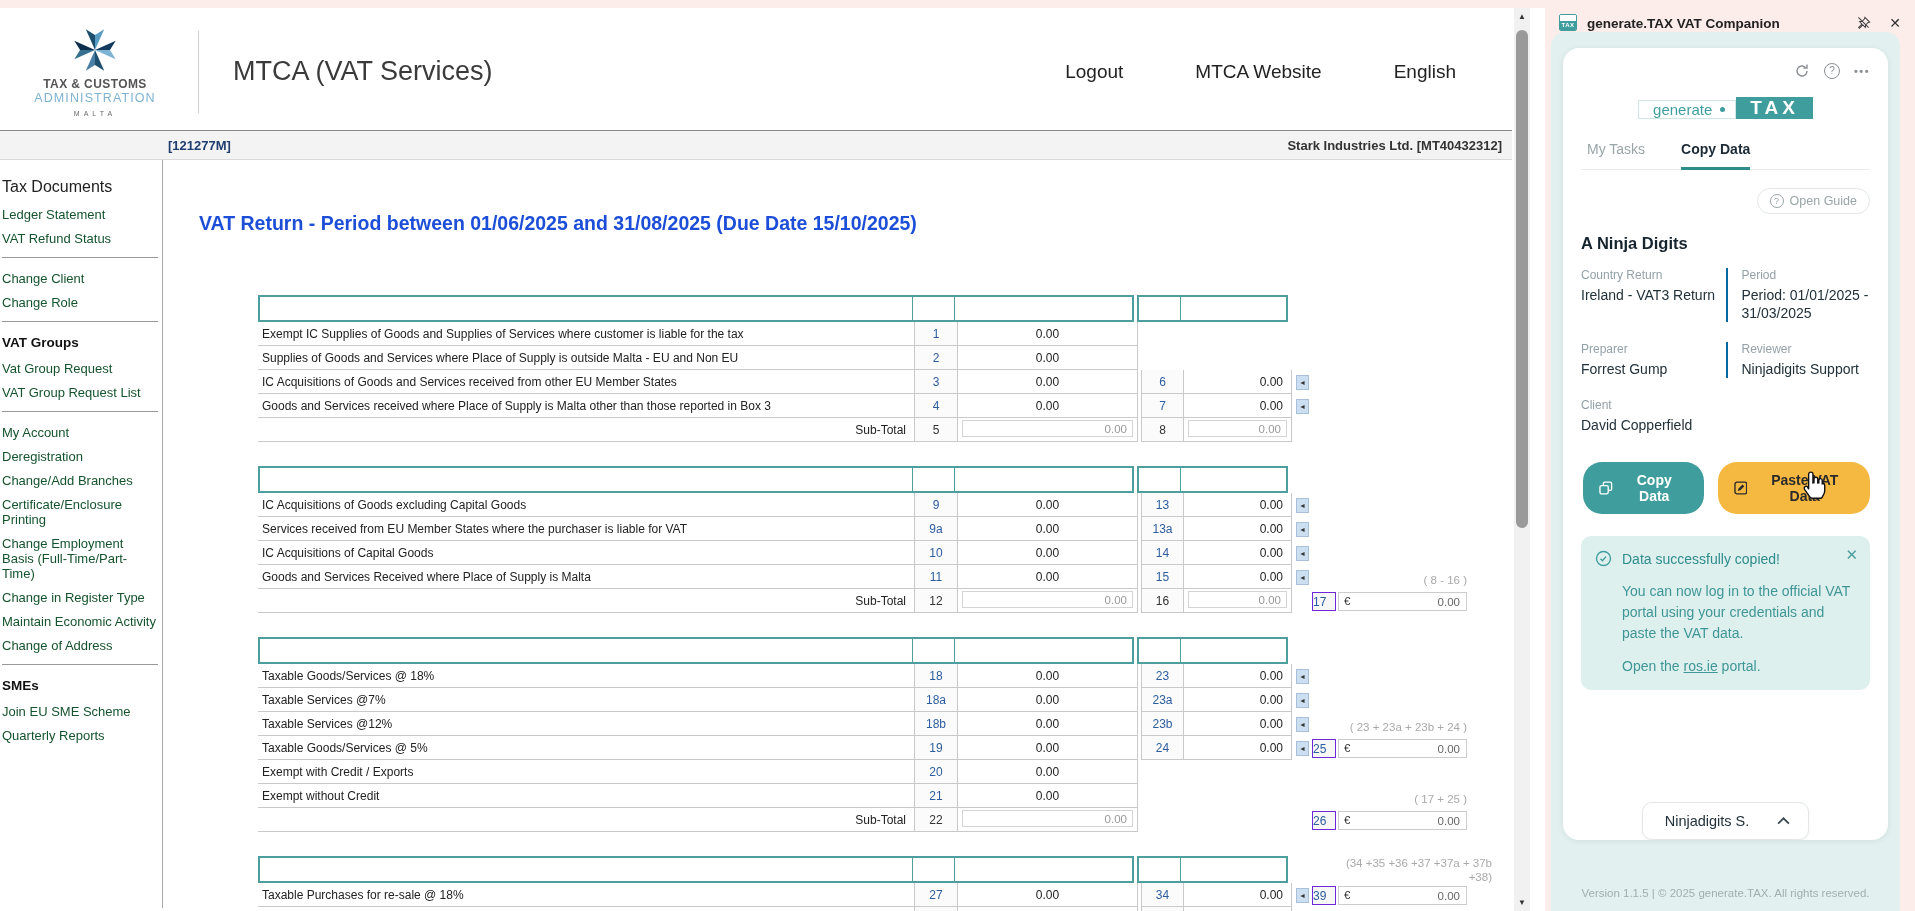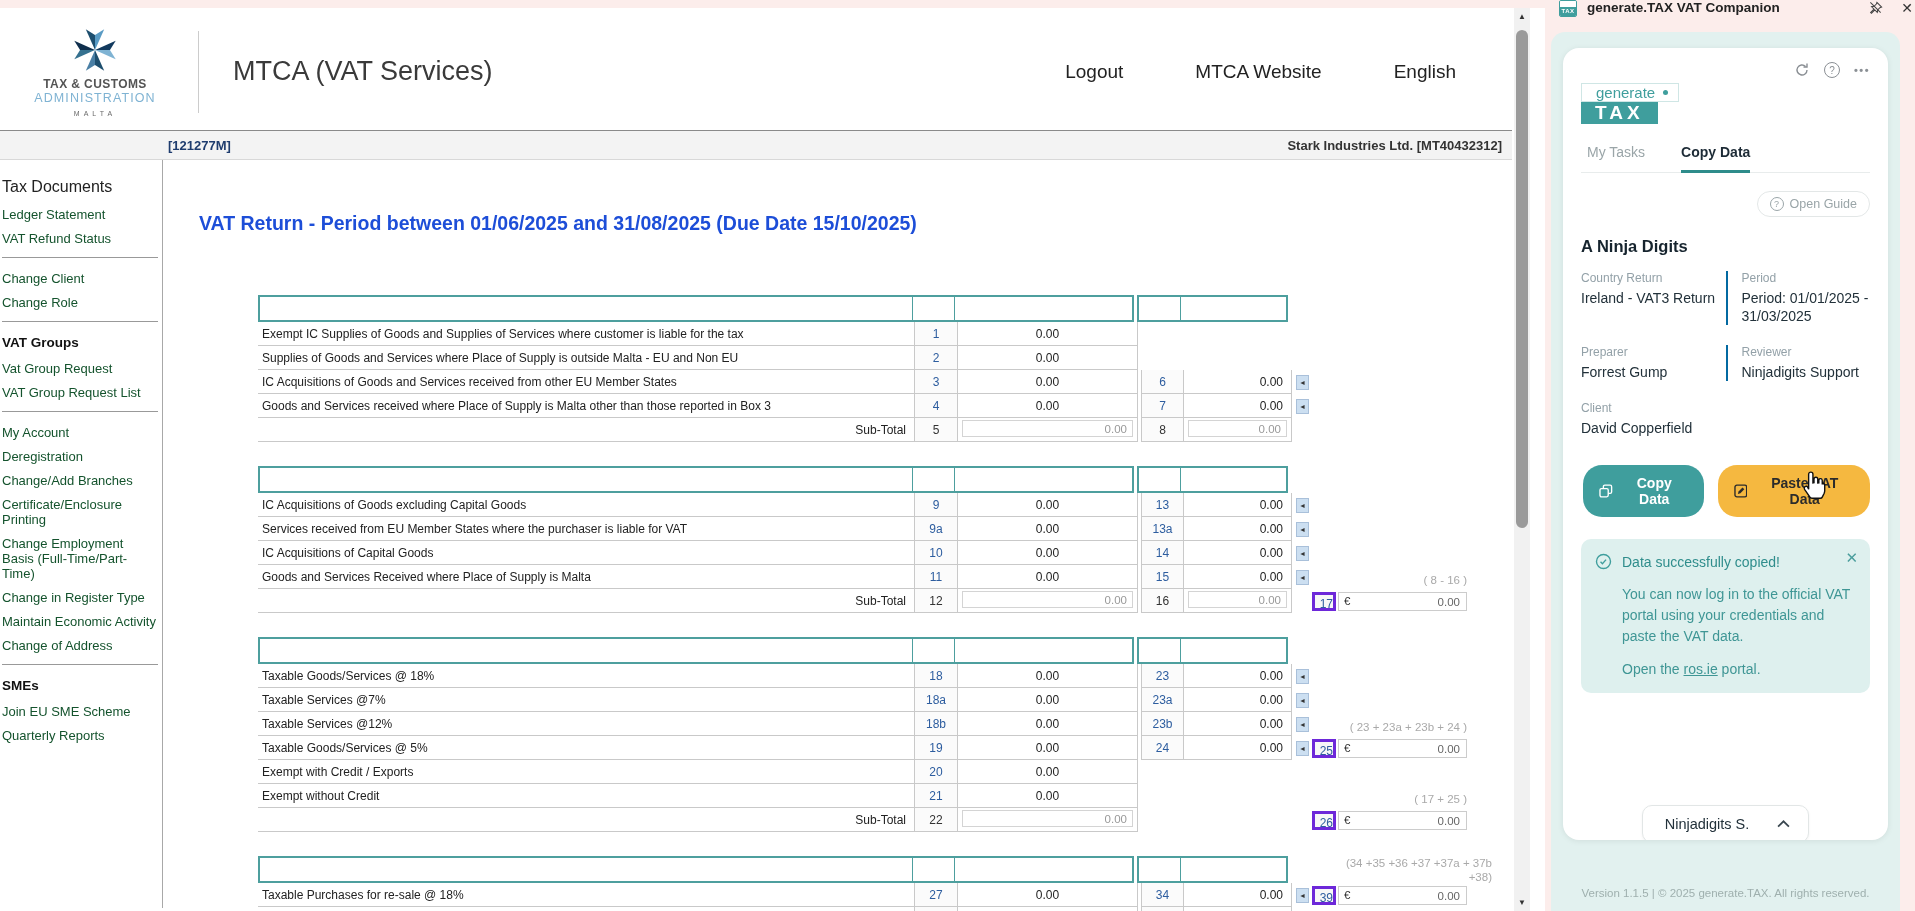--- a/index.html
+++ b/index.html
@@ -59,58 +59,58 @@
   .gapcol { width:3px; }
   .voidcol { width:154px; }
   .stwrap { padding:2px 4px 0 4px; }
   .stval { border:1px solid #d4d4d4; background:#fff; height:17px; text-align:right;
            color:#999; font-size:11.5px; padding:2px 5px 0 0; }
   .arrowslot { width:20px; display:flex; align-items:center; padding-left:4px; }
   .arrow-btn { width:13px; height:15px; background:#ccdff1; border:1px solid #a9c0da; font-size:7px;
                color:#333; display:flex; align-items:center; justify-content:center; cursor:pointer; }
   .annex { width:155px; display:flex; align-items:center; }
   .extra { display:flex; height:19px; width:100%; }
-  .ex-num { width:24px; border:3px solid #6d28d9; background:#f7f7f7; color:#2d5d9f; font-size:12px;
-            text-align:right; padding-top:2px; }
+  .ex-num { width:24px; border:1px solid #6d28d9; background:#f7f7f7; color:#2d5d9f; font-size:12px;
+            text-align:left; padding-top:2px; }
   .ex-box { display:flex; flex:1; border:1px solid #ccc; margin-left:2px; background:#fff; }
   .ex-cur { padding:2px 0 0 5px; font-size:11.5px; color:#333; }
   .ex-val { flex:1; text-align:right; padding:3px 6px 0 0; color:#666; font-size:11.5px; }
   .rownote { width:100%; text-align:right; color:#a9a9a9; font-size:11.5px; padding-top:5px; }
   .note-above { position:absolute; top:0; left:1079px; width:155px; text-align:right; color:#a9a9a9;
                 font-size:11.5px; line-height:14px; }
 
   
   .scrollbar { position:absolute; left:1514px; top:8px; width:16px; height:903px; background:#f1f1f1; }
   .sb-up, .sb-down { position:absolute; left:0; width:16px; text-align:center; font-size:8px; color:#333; cursor:pointer; }
   .sb-up { top:4px; } .sb-down { bottom:4px; }
   .sb-thumb { position:absolute; top:22px; left:2px; width:12px; height:498px; background:#9a9a9a; border-radius:6px; cursor:pointer; }
 
   
   .panel { position:absolute; left:1545px; top:0; width:370px; height:911px; background:#fcedeb; }
-  .panel-header { height:31px; display:flex; align-items:flex-start; padding:0 2px 0 14px; }
+  .panel-header { height:31px; display:flex; align-items:flex-end; padding:0 14px 0 14px; }
   .ext-icon { width:18px; height:17px; border:1px solid #3f9e9d; border-radius:2px; overflow:hidden;
               display:flex; flex-direction:column; cursor:default; }
   .ext-top { height:6px; background:#fff; }
   .ext-bot { flex:1; background:#3f9e9d; color:#fff; font-size:6px; font-weight:bold; text-align:center; line-height:9px; letter-spacing:.5px; }
   .panel-title { margin-left:10px; font-size:13.5px; font-weight:600; color:#222; }
   .panel-hicons { margin-left:auto; display:flex; align-items:center; gap:18px; }
   .pin-icon { cursor:pointer; display:flex; }
   .close-icon { font-size:14px; color:#333; cursor:pointer; }
 
   .panel-teal { position:absolute; left:6px; right:15px; top:32px; bottom:0; background:#e2f1ef; border-radius:14px 14px 0 0; }
   .card { position:absolute; left:12px; right:12px; top:16px; height:792px; background:#fff; border-radius:16px;
           box-shadow:0 1px 6px rgba(0,0,0,.08); padding:14px 18px 0 18px; display:flex; flex-direction:column; overflow:hidden; }
 
   .icons-row { display:flex; justify-content:flex-end; gap:14px; align-items:center; height:20px; }
   .icon-help { width:16px; height:16px; border:1.3px solid #8a8f94; border-radius:50%; color:#8a8f94;
                font-size:10px; display:flex; align-items:center; justify-content:center; cursor:pointer; }
   .icon-more { color:#8a8f94; font-size:11px; letter-spacing:1.5px; cursor:pointer; font-weight:bold; }
   .icon-refresh { cursor:pointer; display:flex; }
 
-  .brand-row { display:flex; justify-content:center; margin-top:6px; align-items:flex-start; height:38px;flex-direction:column; }
+  .brand-row { display:flex; justify-content:center; margin-top:6px; align-items:flex-end; height:38px; }
   .brand-left { border:1px solid #cfe6e5; color:#3f9e9d; font-size:15px; padding:0 10px 0 14px;
                 display:flex; align-items:center; background:#fff; }
   .brand-dot { width:5px; height:5px; border-radius:50%; background:#3f9e9d; margin-left:8px; }
   .brand-right { background:#3f9e9d; color:#fff; font-size:19px; font-weight:bold; letter-spacing:4px;
                  padding:0 14px; display:flex; align-items:center; }
 
   .tabs { display:flex; gap:36px; margin-top:22px; border-bottom:1px solid #e8ecec; padding-left:6px; }
   .tab { font-size:14px; color:#9aa5a8; padding-bottom:10px; cursor:pointer; }
   .tab.active { color:#1d2b36; font-weight:bold; border-bottom:3px solid #2e8c8b; margin-bottom:-1px; }
 

